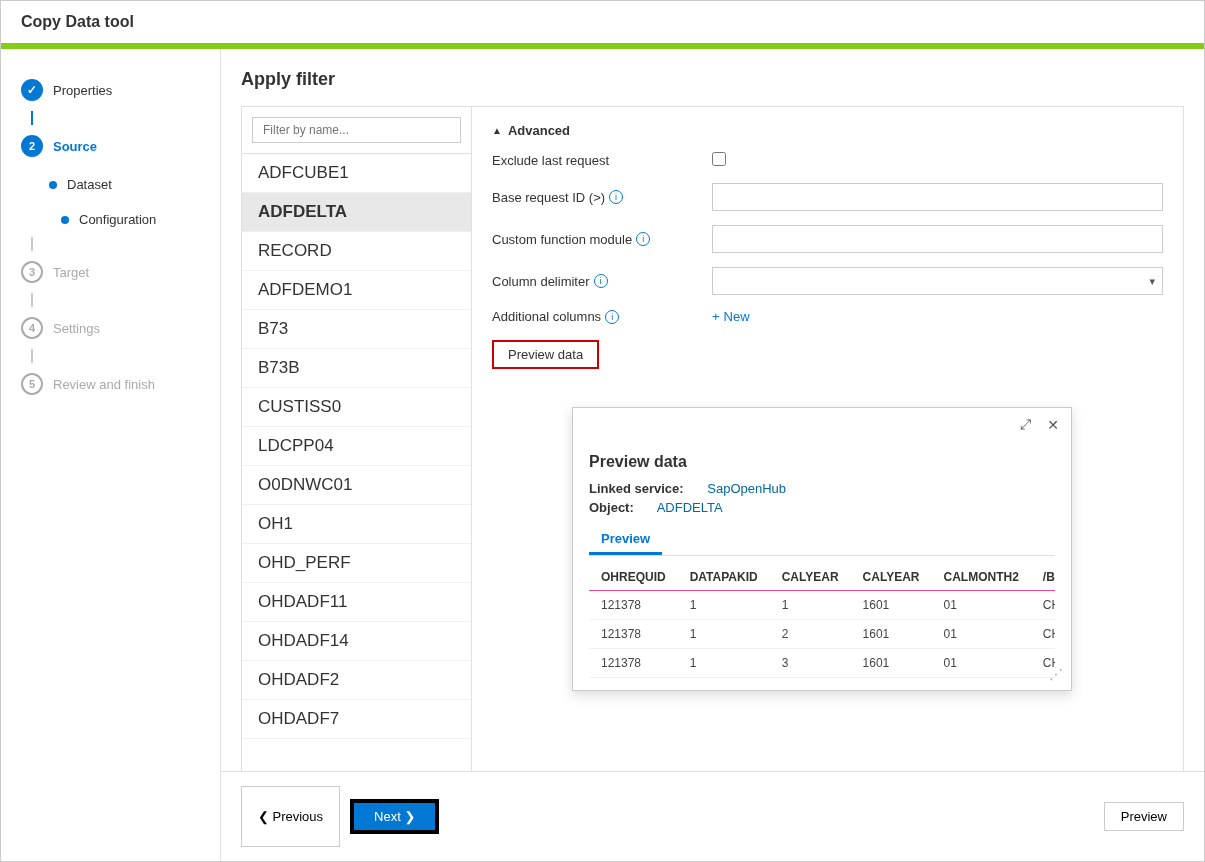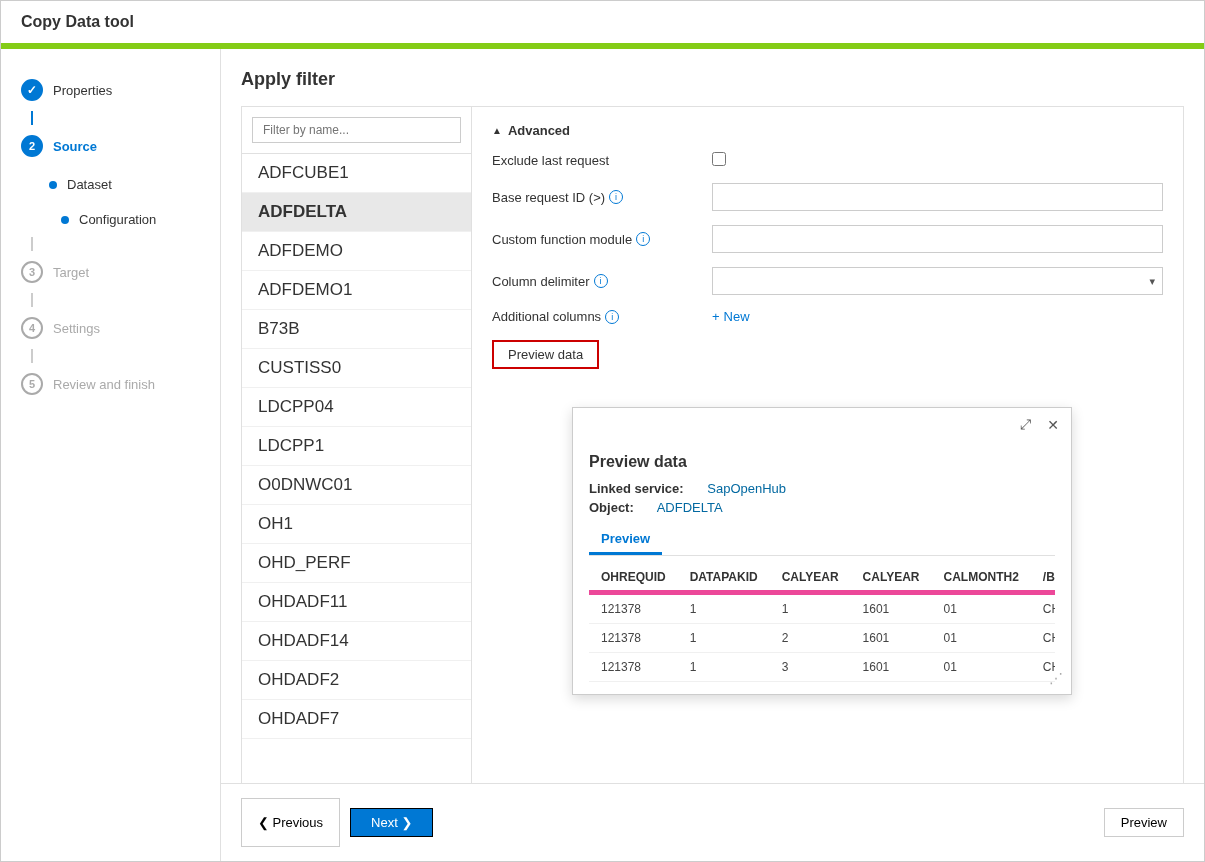--- a/index.html
+++ b/index.html
@@ -71,27 +71,27 @@
     .preview-popup-content { padding: 12px 16px; }
     .preview-title { font-size: 16px; font-weight: 600; margin-bottom: 10px; }
     .preview-meta { font-size: 13px; margin-bottom: 4px; }
     .preview-meta span { font-weight: 400; color: #0369a1; }
     .preview-meta strong { color: #333; margin-right: 20px; }
     .preview-tabs { display: flex; border-bottom: 1px solid #e0e0e0; margin: 10px 0 0 0; }
     .preview-tab { padding: 6px 12px; font-size: 13px; cursor: pointer; border-bottom: 3px solid transparent; }
     .preview-tab.active { border-bottom-color: #0078d4; font-weight: 600; color: #0078d4; }
     .preview-table-wrap { overflow-x: auto; margin-top: 8px; }
     .preview-table { width: 100%; border-collapse: collapse; font-size: 12px; }
-    .preview-table th { padding: 6px 12px; text-align: left; font-weight: 600; color: #333; border-bottom: 5px solid #ec4899; white-space: nowrap; }
+    .preview-table th { padding: 6px 12px; text-align: left; font-weight: 600; color: #333; border-bottom: 1px solid #ec4899; white-space: nowrap; }
     .preview-table td { padding: 7px 12px; border-bottom: 1px solid #f0f0f0; white-space: nowrap; color: #444; }
 
     
     .footer { border-top: 1px solid #e0e0e0; padding: 14px 20px; display: flex; align-items: center; gap: 10px; }
-    .btn-prev { padding: 16px 16px; border: 1px solid #ccc; background: #fff; font-size: 13px; cursor: pointer; display: flex; align-items: center; gap: 4px; }
-    .btn-next { padding: 6px 20px; border: 1px solid #000000; background: #0078d4; color: #fff; font-size: 13px; cursor: pointer; display: flex; align-items: center; gap: 4px; }
+    .btn-prev { padding: 22px 16px; border: 1px solid #ccc; background: #fff; font-size: 13px; cursor: pointer; display: flex; align-items: center; gap: 4px; }
+    .btn-next { padding: 6px 20px; border: 4px solid #000000; background: #0078d4; color: #fff; font-size: 13px; cursor: pointer; display: flex; align-items: center; gap: 4px; }
     .btn-cancel { margin-left: auto; padding: 6px 16px; border: 1px solid #ccc; background: #fff; font-size: 13px; cursor: pointer; }
 
     .resize-handle { position: absolute; bottom: 8px; right: 8px; color: #aaa; font-size: 14px; cursor: se-resize; }
   </style>
 </head>
 <body>
 
 <div class="app-container">
 
   <div class="app-header">
@@ -161,26 +161,26 @@
         <div class="content-layout">
 
           <div class="list-panel">
             <div class="filter-input-wrap">
               <input class="filter-input" type="text" placeholder="Filter by name..." style="">
             </div>
             <div class="list-items">
 
             <div class="list-item">ADFCUBE1</div>
                 <div class="list-item selected">ADFDELTA</div>
-                <div class="list-item">ADFDEMO</div>
+                <div class="list-item">RECORD</div>
                 <div class="list-item">ADFDEMO1</div>
+                <div class="list-item">B73</div>
                 <div class="list-item">B73B</div>
                 <div class="list-item">CUSTISS0</div>
                 <div class="list-item">LDCPP04</div>
-                <div class="list-item">LDCPP1</div>
                 <div class="list-item">O0DNWC01</div>
                 <div class="list-item">OH1</div>
                 <div class="list-item">OHD_PERF</div>
                 <div class="list-item">OHDADF11</div>
                 <div class="list-item">OHDADF14</div>
                 <div class="list-item">OHDADF2</div>
                 <div class="list-item">OHDADF7</div>
               </div>
           </div>
 

